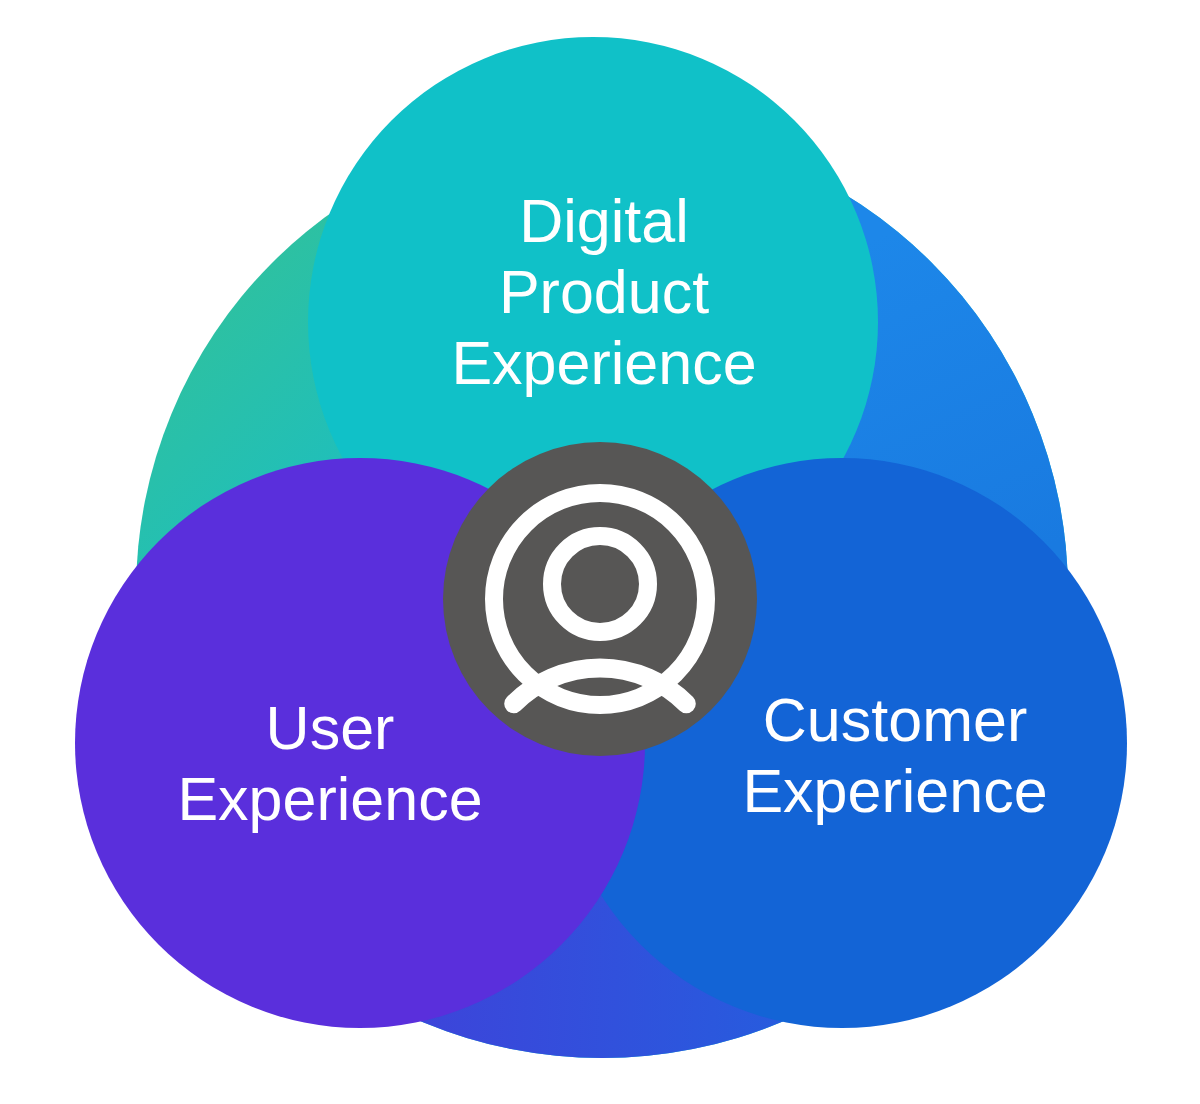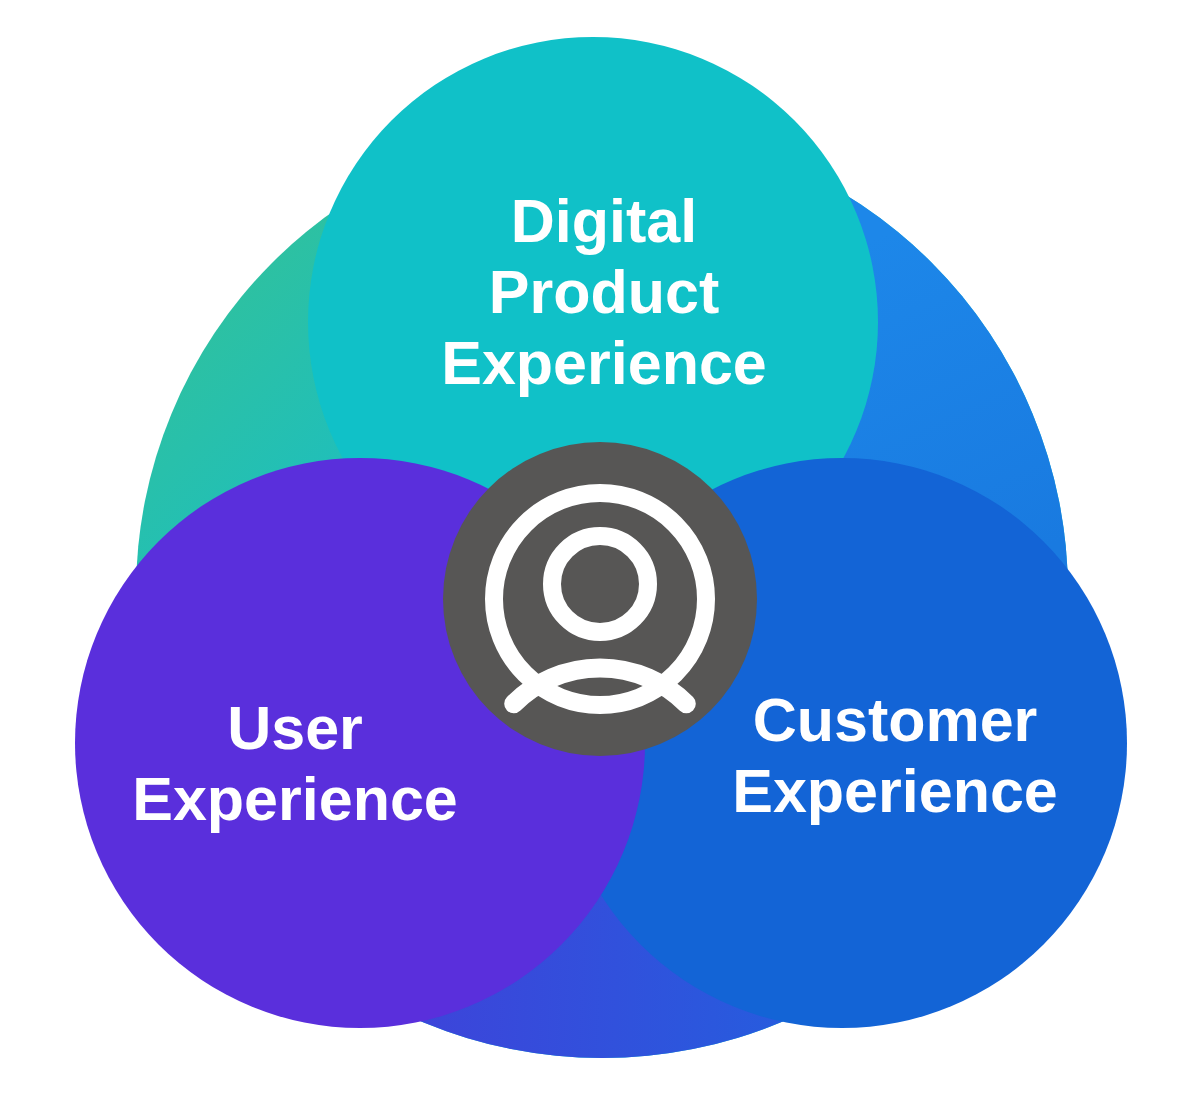--- a/index.html
+++ b/index.html
@@ -20,28 +20,28 @@
     left: 0;
     top: 0;
     display: block;
   }
   .circle-label {
     position: absolute;
     transform: translate(-50%, -50%);
     text-align: center;
     white-space: pre-line;
     color: #ffffff;
-    font-weight: 700;
+    font-weight: 400;
     font-size: 61px;
     line-height: 71px;
     letter-spacing: 0px;
     user-select: none;
   }
   .label-top   { left: 604px; top: 292px; }
-  .label-left  { left: 295px; top: 764px; }
+  .label-left  { left: 330px; top: 764px; }
   .label-right { left: 895px; top: 756px; }
 </style>
 </head>
 <body>
 
 <div class="stage">
   <svg width="1200" height="1104" viewBox="0 0 1200 1104">
     <defs>
       <linearGradient id="gradTL" gradientUnits="userSpaceOnUse" x1="180" y1="300" x2="500" y2="630">
         <stop offset="0" stop-color="#2fc19e"></stop>

